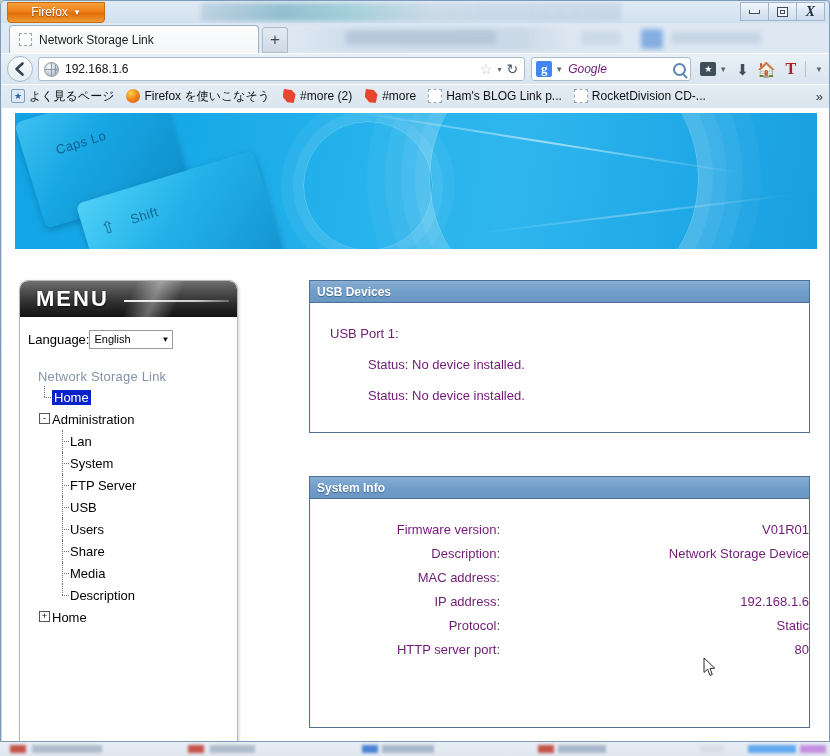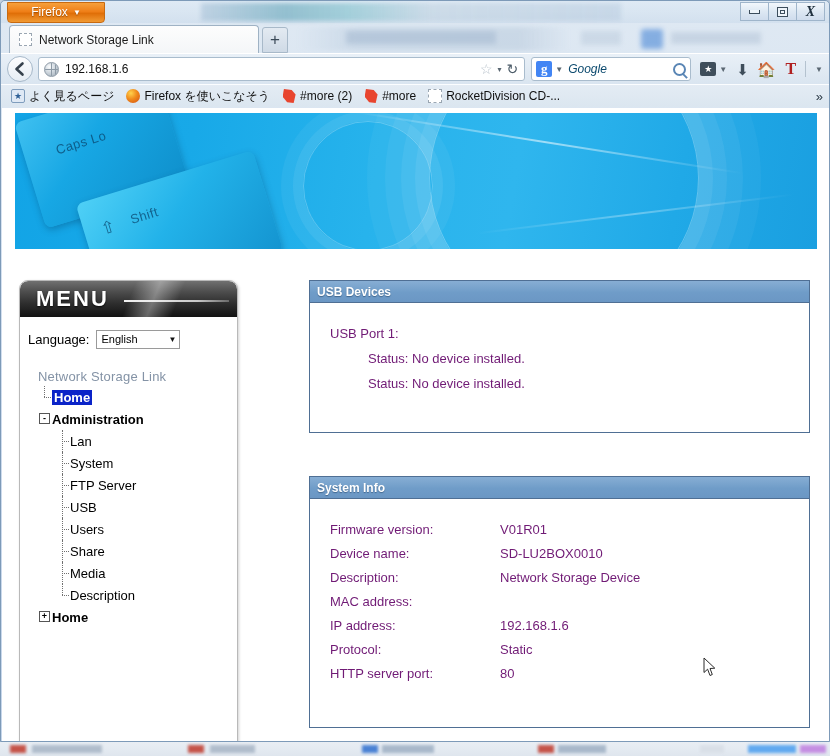--- a/index.html
+++ b/index.html
@@ -169,21 +169,21 @@
     background: #ffffff; border: 1px solid #a9bccd; border-radius: 3px;
     display: flex; align-items: center; padding: 0 4px; flex: 0 0 auto;
   }
   .gicon {
     width: 16px; height: 16px; background: #4285f4; color:#fff;
     font-family: "Liberation Serif", serif; font-weight: 700; font-size: 13px;
     display:flex;align-items:center;justify-content:center; border-radius: 2px;
     flex:0 0 auto;
   }
   .searchbar .tinycaret { margin: 0 5px 0 3px; }
-  .searchplaceholder { font-size: 12px; color: #0c4a6e; font-style: italic; flex: 1 1 auto;}
+  .searchplaceholder { font-size: 12px; color: #701a75; font-style: italic; flex: 1 1 auto;}
   .magnifier { width:13px;height:13px;border:2px solid #5a86b5;border-radius:50%;position:relative;flex:0 0 auto;}
   .magnifier::after{content:'';position:absolute;right:-4px;bottom:-3px;width:6px;height:2px;background:#5a86b5;transform:rotate(45deg);}
 
   .toolicons { display:flex; align-items:center; gap:9px; margin-left: 9px; flex:0 0 auto;}
   .ti { cursor: pointer; display:flex; align-items:center;}
   .bm-icon { width:16px;height:14px;background:#3f4e5b;border-radius:2px;display:flex;align-items:center;justify-content:center;color:#fff;font-size:9px;}
   .dl-arrow { color:#3f4e5b; font-size:15px; line-height:1;}
   .home-icon { color:#3f4e5b; font-size:15px; line-height:1;}
   .t-icon { color:#b02020; font-family:"Liberation Serif", serif; font-size:16px; font-weight:700; line-height:1;}
   .vsep { width:1px; height:16px; background:#b4c2cf; }
@@ -298,21 +298,21 @@
     color: #ffffff; font-size: 22px; font-weight: 700; letter-spacing: 2px;
     font-family: "Liberation Sans", sans-serif;
     text-shadow: 0 1px 2px rgba(0,0,0,.8);
   }
   .menu-rule {
     position:absolute; left: 104px; top: 19px; right: 8px; height: 2px;
     background: linear-gradient(90deg,#f2f2f2 0%, #c8c8c8 70%, #6a6a6a 100%);
   }
   .menu-body { position: relative; padding: 10px 0 0 0; height: 460px;}
   .langrow { display:flex; align-items:center; padding-left: 8px; height: 24px;}
-  .langlabel { font-size: 13px; color: #000; margin-right: 7px;}
+  .langlabel { font-size: 13px; color: #000; }
   .langselect {
     width: 84px; height: 19px; border: 1px solid #9a9a9a; background:#fff;
     display:flex; align-items:center; justify-content:space-between;
     padding: 0 3px 0 4px; font-size: 11px; color:#000; cursor: pointer;
   }
   .langselect .sc { font-size: 8px; color:#111; }
 
   .tree { margin-top: 18px; padding-left: 10px; font-size: 13px; color:#000; position:relative;}
   .tree-root { color: #8493a6; font-size: 13px; padding-left: 8px; padding-bottom: 2px; letter-spacing:.2px;}
   .tnode { position: relative; height: 22px; display:flex; align-items:center; padding-left: 14px;}
@@ -327,45 +327,45 @@
   .tw .box {
     position:absolute; left: 1px; top: 5px; width: 11px; height: 11px;
     border: 1px solid #555; background:#fff; display:flex; align-items:center;
     justify-content:center; font-size: 9px; line-height: 9px; color:#000; cursor:pointer;
     font-family:"Liberation Sans",sans-serif;
   }
   .tnode .tlabel { cursor: pointer; white-space: nowrap; }
   .tnode.sel .tlabel { background: #0a23c8; color: #ffffff; padding: 0 2px; }
   .tnode.child { padding-left: 40px; }
   .tnode.child .tw { left: 26px; }
-  .tnode.lvl1 { padding-left: 22px; font-weight: bold; }
+  .tnode.lvl1 { padding-left: 22px; }
   .tnode.lvl1 .tw { left: 8px; }
 
   
   .panel {
     position: absolute;
     border: 1px solid #4f6f94;
     background: #ffffff;
   }
   .panel-header {
     height: 22px;
     background: linear-gradient(180deg,#87aed4 0%,#6f9cc8 55%,#6b97c4 100%);
     border-bottom: 1px solid #4f6f94;
     color: #ffffff; font-weight: 700; font-size: 12px;
     display:flex; align-items:center; padding-left: 7px;
     text-shadow: 0 1px 1px rgba(30,60,95,.55);
   }
   .panel-body { padding: 18px 0 0 0; font-size: 13px; color:#701a75; }
 
   .usb-panel { left: 307px; top: 172px; width: 501px; height: 153px; }
   .usb-line { padding-left: 20px; height: 25px; line-height: 25px;}
-  .usb-line.indent { padding-left: 58px; }
+  .usb-line.indent { padding-left: 58px; margin-top: 6px; }
 
   .sys-panel { left: 307px; top: 368px; width: 501px; height: 252px; }
-  .sys-row { display:flex; height: 24px; align-items:center; padding-left: 20px;}
+  .sys-row { display:flex; height: 24px; align-items:center; padding-left: 20px; text-align: right;}
   .sys-key { width: 170px; flex: 0 0 auto; }
   .sys-val { flex: 1 1 auto; }
 
   
   .cursor { position: absolute; left: 703px; top: 657px; width: 14px; height: 20px; z-index: 50;}
 
   
   .taskbar {
     position: absolute; left: 0; bottom: 0; width: 830px; height: 14px;
     background: linear-gradient(180deg,#e9eef4 0%, #dfe6ee 100%);
@@ -467,20 +467,24 @@
           <span class="ic">
             <span class="ic-fox2"></span>
           </span>
           <span>#more (2)</span>
         </div>
       <div class="bm">
           <span class="ic">
             <span class="ic-fox2"></span>
           </span>
           <span>#more</span>
+        </div>
+      <div class="bm">
+          <span class="ic ic-dash"></span>
+          <span>Ham's BLOG Link p...</span>
         </div>
       <div class="bm">
           <span class="ic ic-dash"></span>
           <span>RocketDivision  CD-...</span>
         </div>
       <span class="bm-overflow">»</span>
     </div>
 
     <div class="page">
 
@@ -607,24 +611,20 @@
           <div class="usb-line indent">Status: No device installed.</div>
         </div>
       </div>
 
       <div class="panel sys-panel">
         <div class="panel-header">System Info</div>
         <div class="panel-body">
           <div class="sys-row">
             <span class="sys-key">Firmware version:</span>
             <span class="sys-val">V01R01</span>
-          </div>
-          <div class="sys-row">
-            <span class="sys-key">Device name:</span>
-            <span class="sys-val">SD-LU2BOX0010</span>
           </div>
           <div class="sys-row">
             <span class="sys-key">Description:</span>
             <span class="sys-val">Network Storage Device</span>
           </div>
           <div class="sys-row">
             <span class="sys-key">MAC address:</span>
           </div>
           <div class="sys-row">
             <span class="sys-key">IP address:</span>

